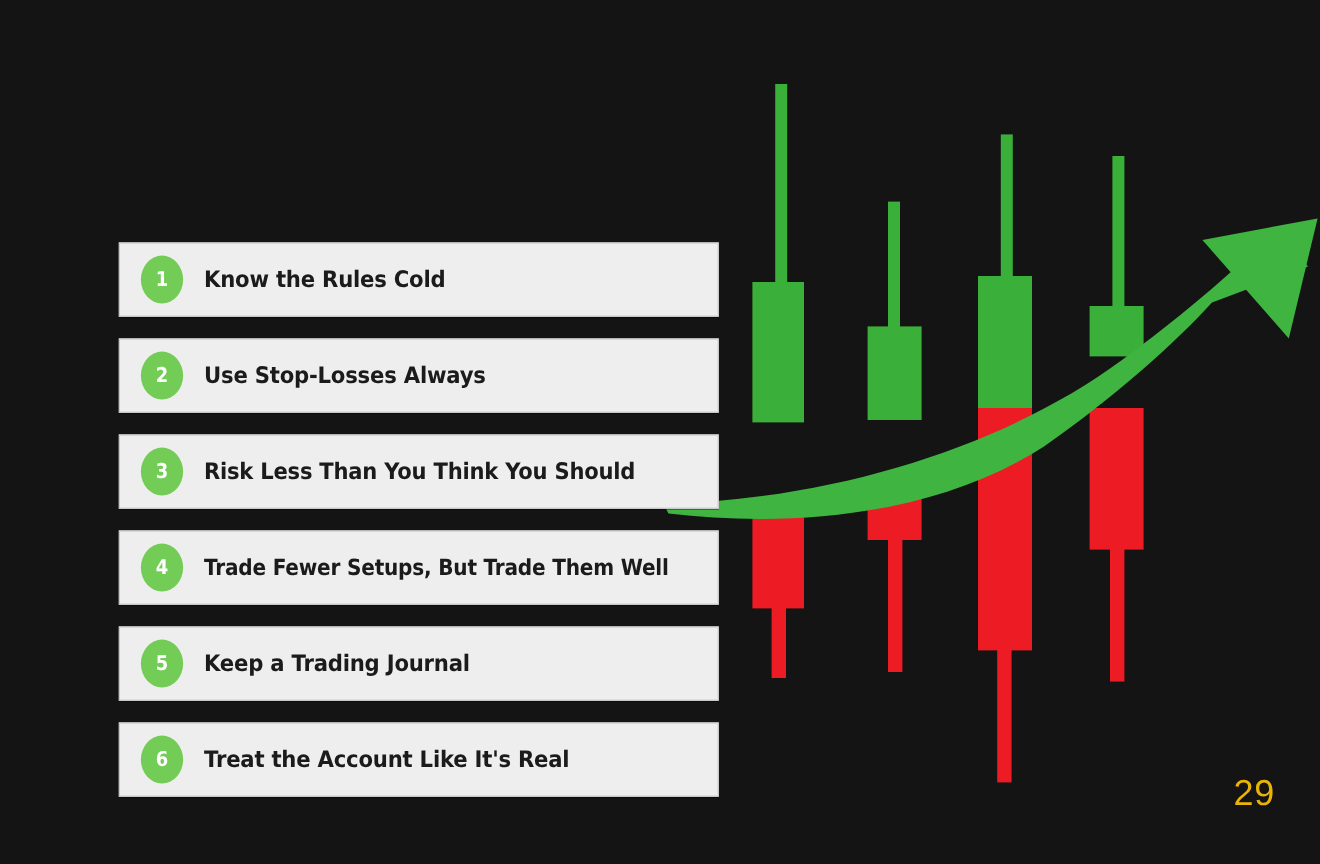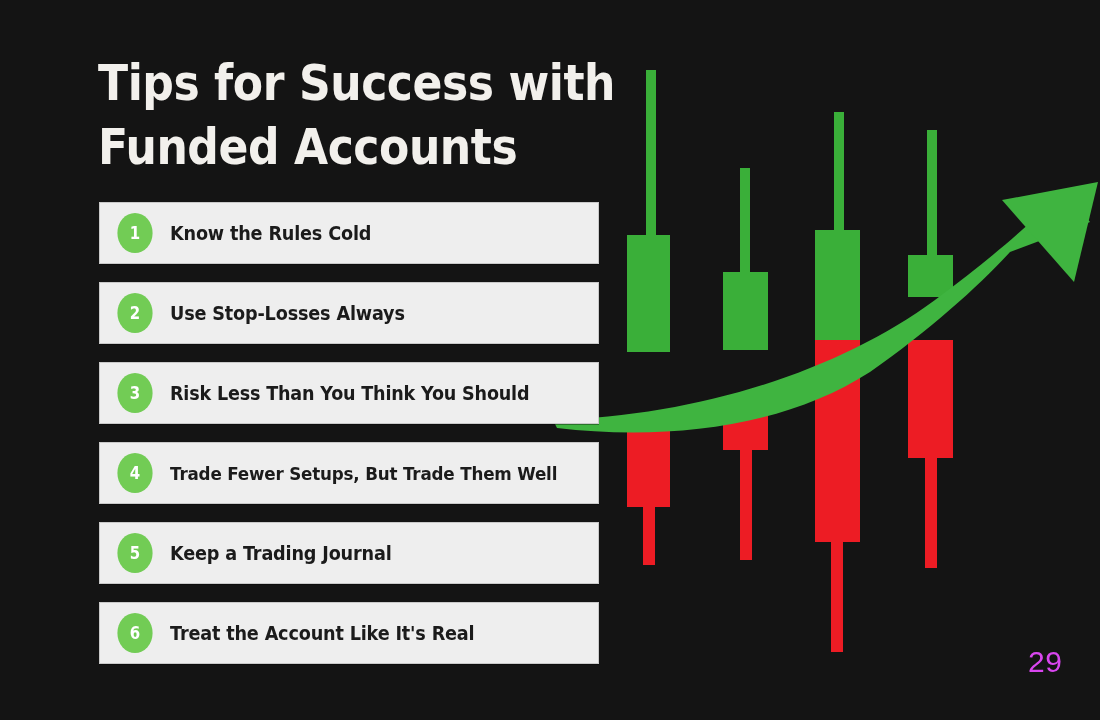--- a/index.html
+++ b/index.html
@@ -91,21 +91,21 @@
     width:1100px; height:720px;
     pointer-events:none;
   }
 
   
   #page-number {
     position:absolute;
     left:1028px; top:645px;
     font-family:"Liberation Sans", sans-serif;
     font-size:30px;
-    color:#d946ef;
+    color:#eab308;
     letter-spacing:0.5px;
   }
 </style>
 </head>
 <body>
 
 <div id="slide">
 
   <svg id="chart-art" viewBox="0 0 1100 720" width="1100" height="720" aria-hidden="true">
 
@@ -155,24 +155,20 @@
                C 1000,252 1040,215 1063,190
                L 1090,222
                L 1010,252
                C 980,285 930,330 870,372
                C 780,430 660,440 557,428
                Z" fill="#3fb440"></path>
       <path d="M1002,200 L1098,182 L1074,282 Z" fill="#3fb440"></path>
     </g>
   </svg>
 
-  <div id="title-block">
-    <div class="title-line">Tips for Success with</div>
-    <div class="title-line">Funded Accounts</div>
-  </div>
 
   <div id="tips-list">
 
     <div class="tip-card wide">
       <div class="badge">1</div>
       <div class="tip-text">Know the Rules Cold</div>
     </div>
 
     <div class="tip-card wide">
       <div class="badge">2</div>

